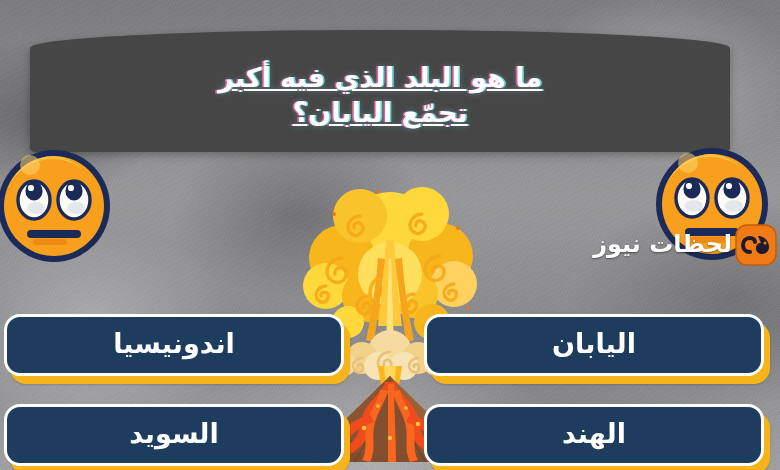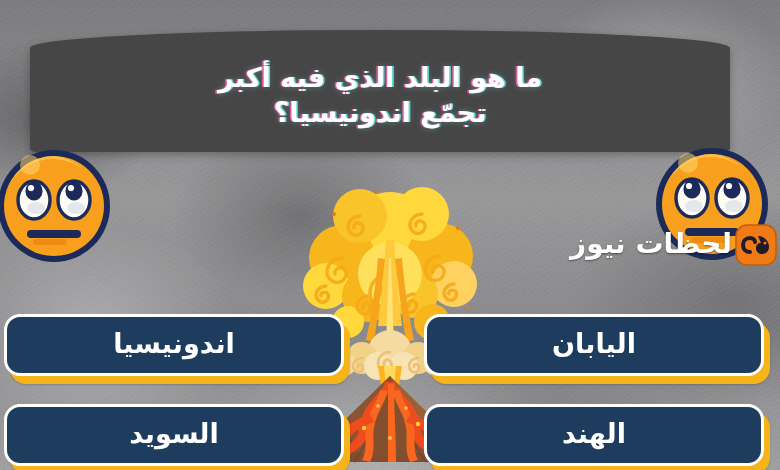--- a/index.html
+++ b/index.html
@@ -51,20 +51,21 @@
     font-family:"DejaVu Sans", sans-serif;
     font-weight:700;
     font-size:27px;
     line-height:1.30;
     letter-spacing:0px;
     text-shadow:
       -1.6px 0 0 rgba(255,90,170,.80),
        1.6px 0 0 rgba(110,235,235,.85),
        0 0 6px rgba(150,240,240,.35);
     white-space:nowrap;
+    text-decoration:underline;
   }
 
   
   .emoji { position:absolute; width:120px; height:120px; }
   #emoji-left  { left:-6px;  top:146px; }
   #emoji-right { left:652px; top:144px; }
   .emoji svg { display:block; width:100%; height:100%; }
 
   
   #volcano { position:absolute; left:282px; top:176px; width:216px; height:294px; }
@@ -109,39 +110,39 @@
   #watermark {
     position:absolute; left:604px; top:218px;
     width:176px; height:54px;
     display:flex; align-items:center; justify-content:flex-end;
     gap:2px;
   }
   #wm-text {
     direction:rtl; unicode-bidi:bidi-override;
     color:#ffffff;
     font-family:"DejaVu Sans", sans-serif;
-    font-weight:700; font-size:28px; line-height:1;
+    font-weight:700; font-size:24px; line-height:1;
     text-shadow:0 1px 2px rgba(0,0,0,.45);
     white-space:nowrap;
     padding-bottom:2px;
   }
   #wm-logo { width:46px; height:46px; flex:0 0 46px; }
   #wm-logo svg { display:block; width:100%; height:100%; }
 </style>
 </head>
 <body>
 
 <div id="stage">
 
   <div id="grain"></div>
 
   <div id="banner">
     <div id="banner-inner">
       <div class="qline">ما هو البلد الذي فيه أكبر</div>
-      <div class="qline">تجمّع اندونيسيا؟</div>
+      <div class="qline">تجمّع اليابان؟</div>
     </div>
   </div>
 
   <div class="emoji" id="emoji-left">
     <svg viewBox="0 0 120 120" xmlns="http://www.w3.org/2000/svg">
       <circle cx="60" cy="60" r="56" fill="#1b2a58"></circle>
       <circle cx="60" cy="60" r="50" fill="#f8a01e"></circle>
       <path d="M60 10a50 50 0 0 0-46 31 50 50 0 0 1 76-17A49.7 49.7 0 0 0 60 10z" fill="#ffc24a" opacity=".85"></path>
       <circle cx="36" cy="19" r="10" fill="#ffd36b" opacity=".55"></circle>
       <ellipse cx="40" cy="54" rx="16" ry="19" fill="#fdfcf4" stroke="#1b2a58" stroke-width="3.4"></ellipse>

